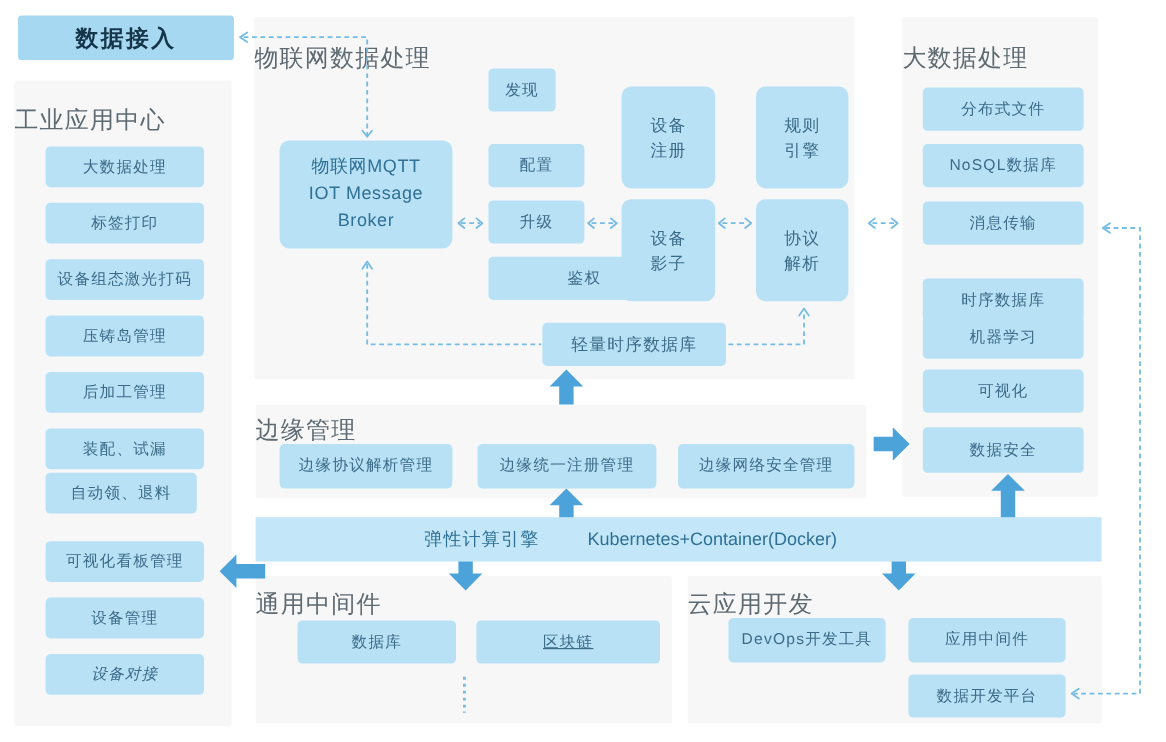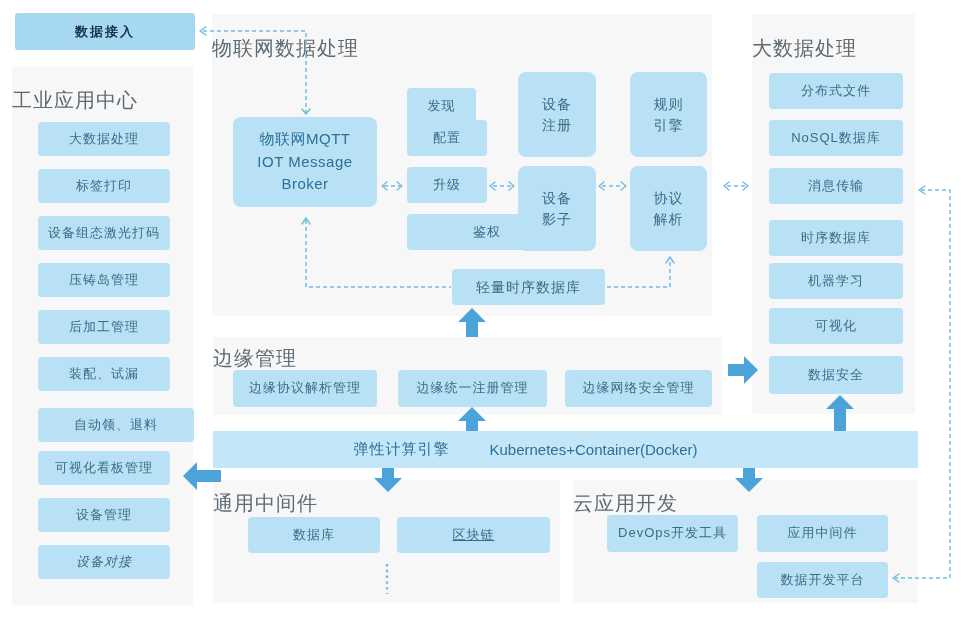--- a/index.html
+++ b/index.html
@@ -33,21 +33,21 @@
   }
   .band{
     position:absolute;background:var(--band-fill);
     display:flex;align-items:center;justify-content:center;gap:40px;
     font-size:15px;color:var(--broker-text);letter-spacing:1px;
     box-sizing:border-box;padding-right:80px;
   }
   .access-btn{
     position:absolute;background:var(--button-fill);border-radius:3px;
     display:flex;align-items:center;justify-content:center;
-    font-size:13px;font-weight:bold;color:var(--button-text);letter-spacing:2px;
+    font-size:19px;font-weight:bold;color:var(--button-text);letter-spacing:2px;
   }
   svg.overlay{position:absolute;left:0;top:0;pointer-events:none;}
   .dash{stroke:var(--dashed-line);stroke-width:1.5;fill:none;stroke-dasharray:4 3;}
   .chev{stroke:var(--dashed-line);stroke-width:1.5;fill:none;stroke-linecap:round;stroke-linejoin:round;}
   .block{fill:var(--solid-arrow);}
   .dots{stroke:var(--dashed-line);stroke-width:2.4;stroke-dasharray:2.4 3.4;}
 </style>
 </head>
 <body>
 
@@ -62,50 +62,50 @@
 
   <div class="access-btn" style="left:15px;top:13px;width:180px;height:37px;">数据接入</div>
 
   <div class="ptitle" style="left:12px;top:87px;width:181px;">工业应用中心</div>
   <div class="node" style="left:38px;top:122px;width:132px;height:34px;">大数据处理</div>
   <div class="node" style="left:38px;top:169px;width:132px;height:34px;">标签打印</div>
   <div class="node" style="left:38px;top:216px;width:132px;height:34px;">设备组态激光打码</div>
   <div class="node" style="left:38px;top:263px;width:132px;height:34px;">压铸岛管理</div>
   <div class="node" style="left:38px;top:310px;width:132px;height:34px;">后加工管理</div>
   <div class="node" style="left:38px;top:357px;width:132px;height:34px;">装配、试漏</div>
-  <div class="node" style="left:38px;top:408px;width:156px;height:34px;">自动领、退料</div>
+  <div class="node" style="left:38px;top:394px;width:126px;height:34px;">自动领、退料</div>
   <div class="node" style="left:38px;top:451px;width:132px;height:34px;">可视化看板管理</div>
   <div class="node" style="left:38px;top:498px;width:132px;height:34px;">设备管理</div>
   <div class="node" style="left:38px;top:545px;width:132px;height:34px;font-style:italic;">设备对接</div>
 
   <div class="ptitle" style="left:212px;top:35px;width:500px;">物联网数据处理</div>
   <div class="broker" style="left:233px;top:117px;width:144px;height:90px;">
     <span>物联网MQTT</span>
     <span>IOT Message</span>
     <span>Broker</span>
   </div>
-  <div class="node" style="left:407px;top:88px;width:69px;height:36px;">发现</div>
+  <div class="node" style="left:407px;top:57px;width:56px;height:36px;">发现</div>
   <div class="node" style="left:407px;top:120px;width:80px;height:36px;">配置</div>
   <div class="node" style="left:407px;top:167px;width:80px;height:36px;">升级</div>
   <div class="node" style="left:407px;top:214px;width:80px;height:36px;padding-left:40px;">鉴权</div>
   <div class="node lg" style="left:518px;top:72px;width:78px;height:85px;">设备
 注册</div>
   <div class="node lg" style="left:518px;top:166px;width:78px;height:85px;">设备
 影子</div>
   <div class="node lg" style="left:630px;top:72px;width:77px;height:85px;">规则
 引擎</div>
   <div class="node lg" style="left:630px;top:166px;width:77px;height:85px;">协议
 解析</div>
   <div class="node" style="left:452px;top:269px;width:153px;height:36px;font-size:14px;">轻量时序数据库</div>
 
   <div class="ptitle" style="left:752px;top:35px;width:163px;">大数据处理</div>
   <div class="node" style="left:769px;top:73px;width:134px;height:36px;">分布式文件</div>
   <div class="node" style="left:769px;top:120px;width:134px;height:36px;">NoSQL数据库</div>
   <div class="node" style="left:769px;top:168px;width:134px;height:36px;">消息传输</div>
-  <div class="node" style="left:769px;top:220px;width:134px;height:36px;">时序数据库</div>
+  <div class="node" style="left:769px;top:232px;width:134px;height:36px;">时序数据库</div>
   <div class="node" style="left:769px;top:263px;width:134px;height:36px;">机器学习</div>
   <div class="node" style="left:769px;top:308px;width:134px;height:36px;">可视化</div>
   <div class="node" style="left:769px;top:356px;width:134px;height:38px;">数据安全</div>
 
   <div class="ptitle" style="left:213px;top:345px;width:509px;">边缘管理</div>
   <div class="node" style="left:233px;top:370px;width:144px;height:37px;">边缘协议解析管理</div>
   <div class="node" style="left:398px;top:370px;width:149px;height:37px;">边缘统一注册管理</div>
   <div class="node" style="left:565px;top:370px;width:147px;height:37px;">边缘网络安全管理</div>
 
   <div class="band" style="left:213px;top:431px;width:705px;height:37px;">

